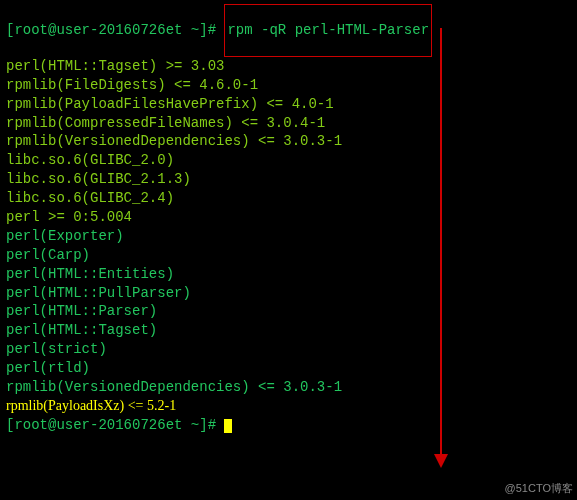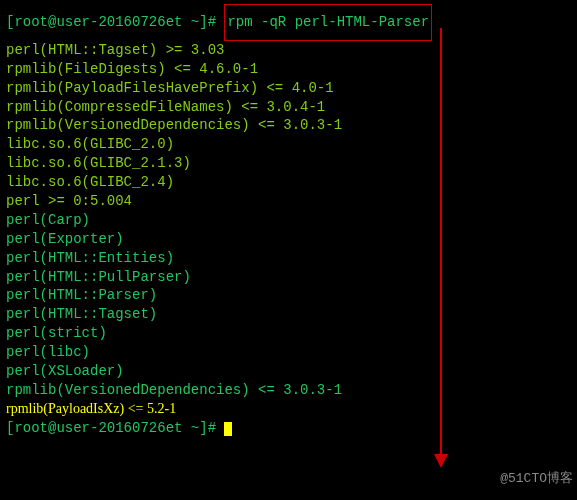--- a/index.html
+++ b/index.html
@@ -22,21 +22,21 @@
     .cyan { color: #84cc16; }
     .cursor {
       display: inline-block;
       width: 8px;
       height: 14px;
       background: #ffff00;
       vertical-align: text-bottom;
     }
     .cmd-highlight {
       border: 1px solid #cc0000;
-      padding: 8px 2px;
+      padding: 16px 2px;
       display: inline-block;
     }
     .line {
       white-space: pre;
     }
     .arrow {
       position: absolute;
       left: 440px;
       top: 28px;
       width: 2px;
@@ -48,50 +48,49 @@
       position: absolute;
       bottom: -2px;
       left: -6px;
       border-left: 7px solid transparent;
       border-right: 7px solid transparent;
       border-top: 14px solid #cc0000;
     }
     .watermark {
       position: absolute;
       right: 4px;
-      bottom: 12px;
+      bottom: 4px;
       color: #888;
-      font-size: 13px;
-      font-family: Liberation Mono, monospace;
+      font-size: 11px;
+      font-family: Liberation Sans, sans-serif;
     }
   </style>
 </head>
 <body>
 
 <div>
   <div class="line"><span class="white">[root@user-20160726et ~]# </span><span class="cmd-highlight white">rpm -qR perl-HTML-Parser</span></div>
   <div id="output-lines">
       <div class="line cyan">perl(HTML::Tagset) &gt;= 3.03</div>
       <div class="line cyan">rpmlib(FileDigests) &lt;= 4.6.0-1</div>
       <div class="line cyan">rpmlib(PayloadFilesHavePrefix) &lt;= 4.0-1</div>
       <div class="line cyan">rpmlib(CompressedFileNames) &lt;= 3.0.4-1</div>
       <div class="line cyan">rpmlib(VersionedDependencies) &lt;= 3.0.3-1</div>
       <div class="line cyan">libc.so.6(GLIBC_2.0)</div>
       <div class="line cyan">libc.so.6(GLIBC_2.1.3)</div>
       <div class="line cyan">libc.so.6(GLIBC_2.4)</div>
       <div class="line cyan">perl &gt;= 0:5.004</div>
+      <div class="line white">perl(Exporter)</div>
       <div class="line white">perl(Carp)</div>
-      <div class="line white">perl(Exporter)</div>
       <div class="line white">perl(HTML::Entities)</div>
       <div class="line white">perl(HTML::PullParser)</div>
       <div class="line white">perl(HTML::Parser)</div>
       <div class="line white">perl(HTML::Tagset)</div>
       <div class="line white">perl(strict)</div>
-      <div class="line white">perl(libc)</div>
-      <div class="line white">perl(XSLoader)</div>
+      <div class="line white">perl(rtld)</div>
       <div class="line white">rpmlib(VersionedDependencies) &lt;= 3.0.3-1</div>
       <div class="line yellow">rpmlib(PayloadIsXz) &lt;= 5.2-1</div>
     </div>
   <div class="line"><span class="white">[root@user-20160726et ~]# </span><span class="cursor"></span></div>
 </div>
 
 <div class="arrow"></div>
 <div class="watermark">@51CTO博客</div>
 
 </body></html>

